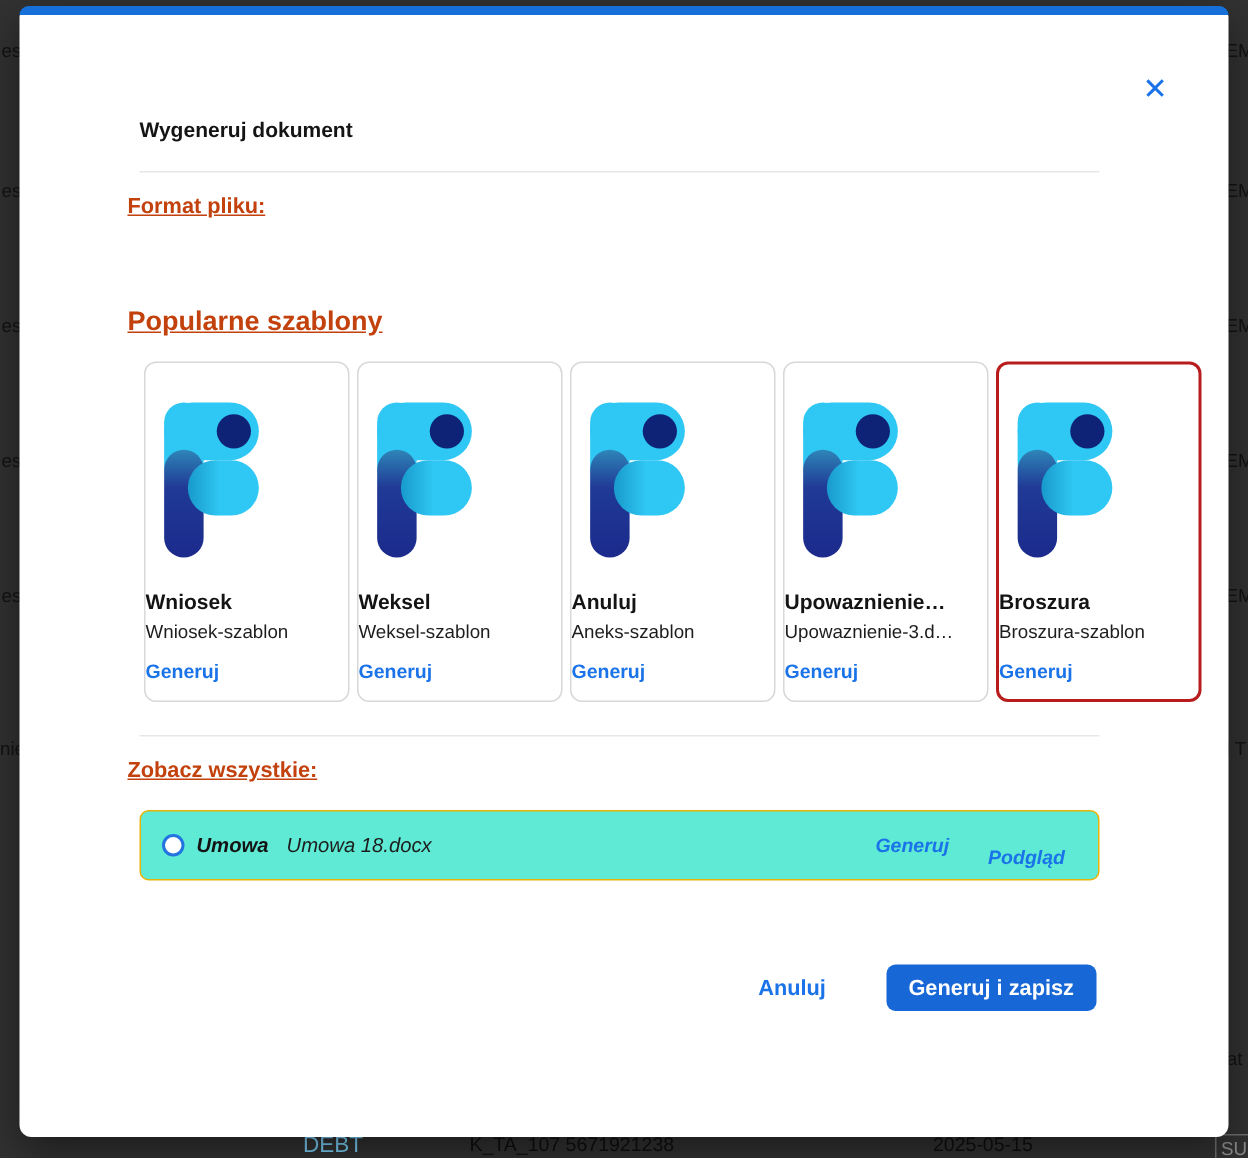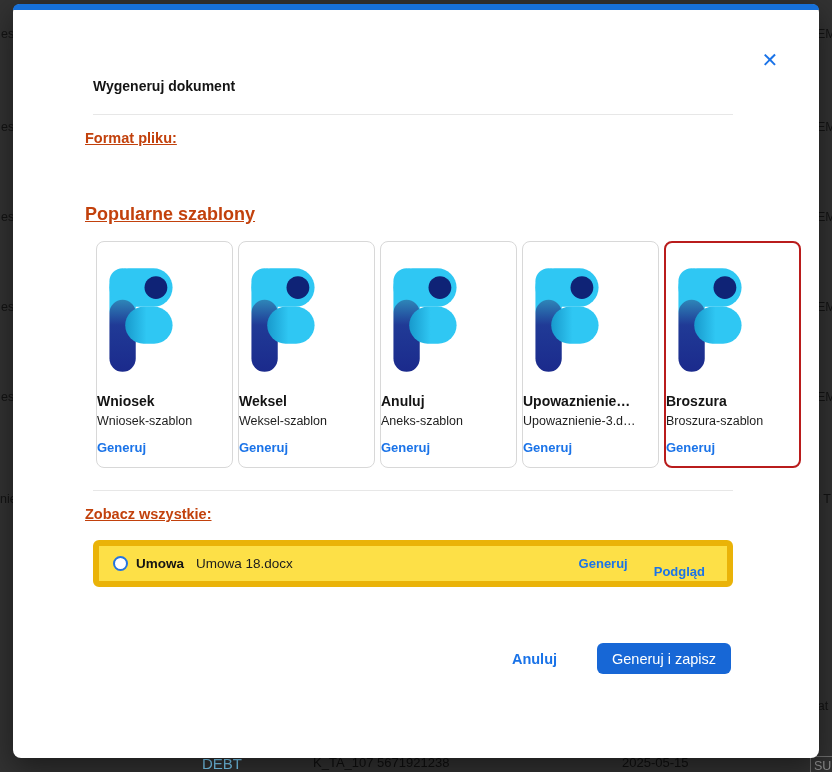--- a/index.html
+++ b/index.html
@@ -106,22 +106,22 @@
     margin-top:5px; font-size:12.5px; color:#1d1d1d;
     max-width:115px; white-space:nowrap; overflow:hidden;
   }
   .card .card-action {
     margin-top:12px; font-size:13px; font-weight:bold; color:#1a73e8; cursor:pointer;
   }
 
   
   .template-row {
     position:absolute; left:80px; top:536px; width:640px; height:47px;
-    border:6px solid #eab308; border-radius:6px;
-    display:flex; align-items:center; background:#fde047;
+    border:1px solid #eab308; border-radius:6px;
+    display:flex; align-items:center; background:#5eead4;font-style:italic;
   }
   .radio {
     width:15px; height:15px; margin-left:14px;
     border:2px solid #2374e1; border-radius:50%; background:#fff;
     cursor:pointer; flex:none;
   }
   .row-name { margin-left:8px; font-size:13.5px; font-weight:bold; color:#141414; }
   .row-file { margin-left:12px; font-size:13.5px; color:#1d1d1d; }
   .row-spacer { flex:1; }
   .row-link { font-size:13px; font-weight:bold; color:#1a73e8; cursor:pointer; }
@@ -129,21 +129,21 @@
 
   
   .footer {
     position:absolute; top:639px; right:88px;
     display:flex; align-items:center; gap:40px;
   }
   .cancel-btn { font-size:14.5px; font-weight:bold; color:#1a73e8; cursor:pointer; }
   .submit-btn {
     height:31px; padding:0 15px;
     background:#1767d6; border:none; border-radius:6px;
-    color:#fff; font-size:14.5px; font-weight:normal;
+    color:#fff; font-size:14.5px; font-weight:bold;
     font-family:"Liberation Sans", sans-serif; cursor:pointer;
     display:flex; align-items:center;
   }
 </style>
 </head>
 <body>
 
 <svg width="0" height="0" style="position:absolute" aria-hidden="true">
   <defs>
     <linearGradient id="stemGrad" x1="0" y1="0" x2="0" y2="1">

